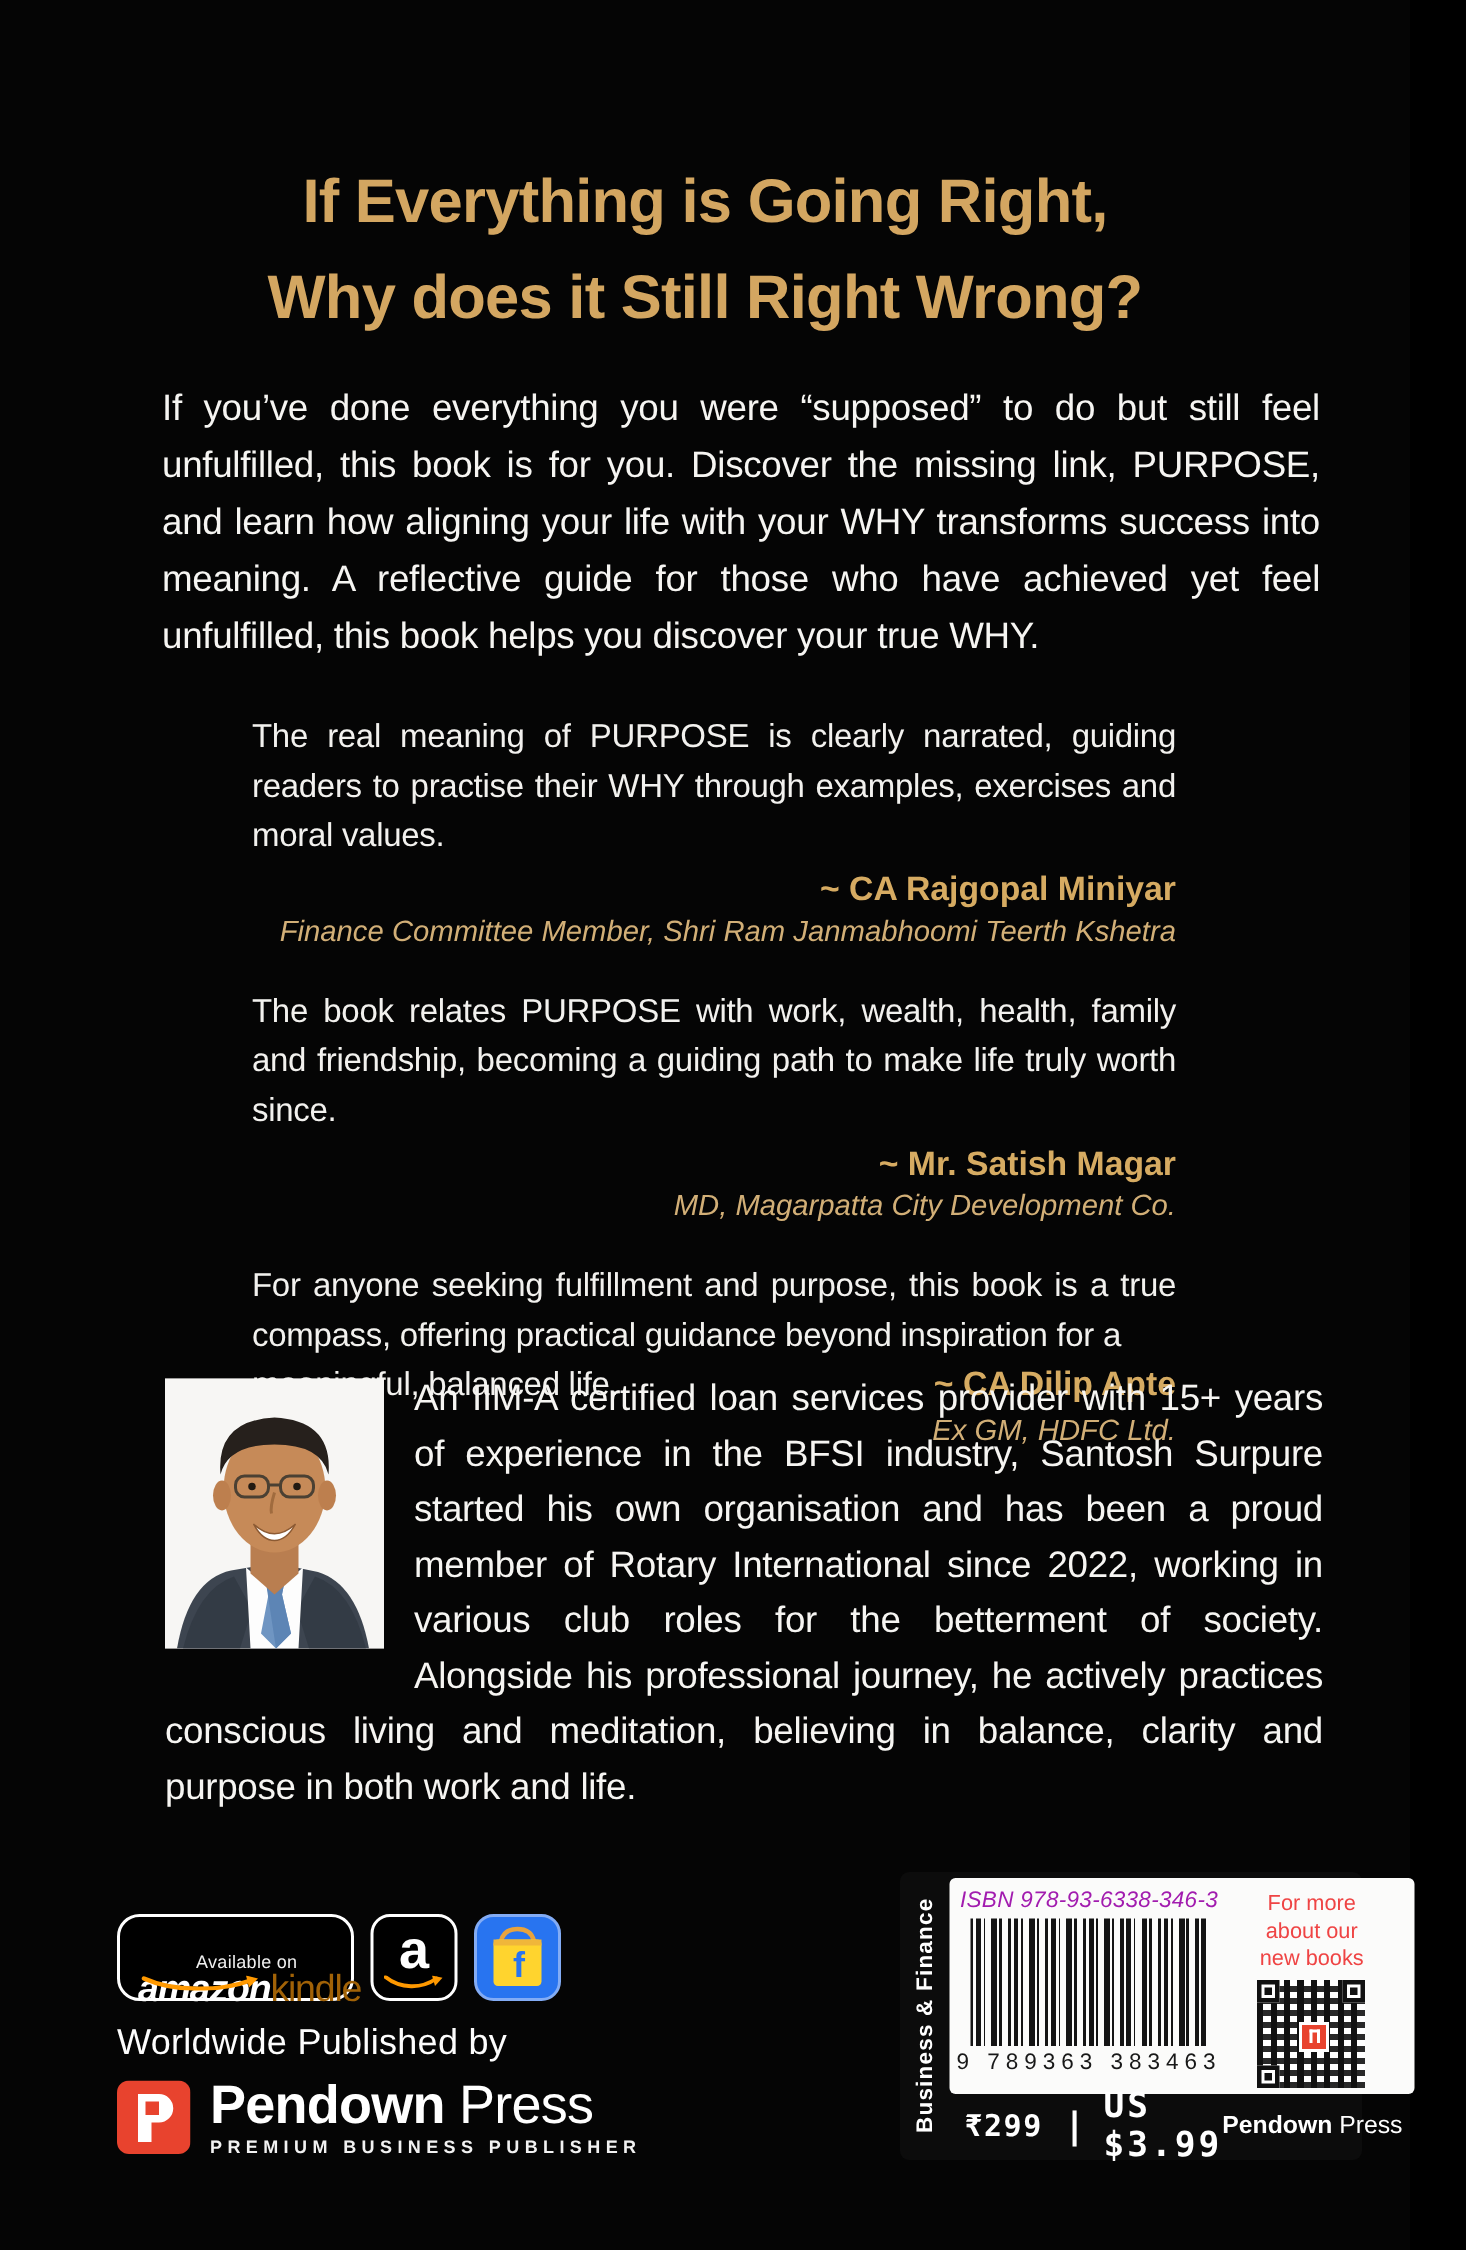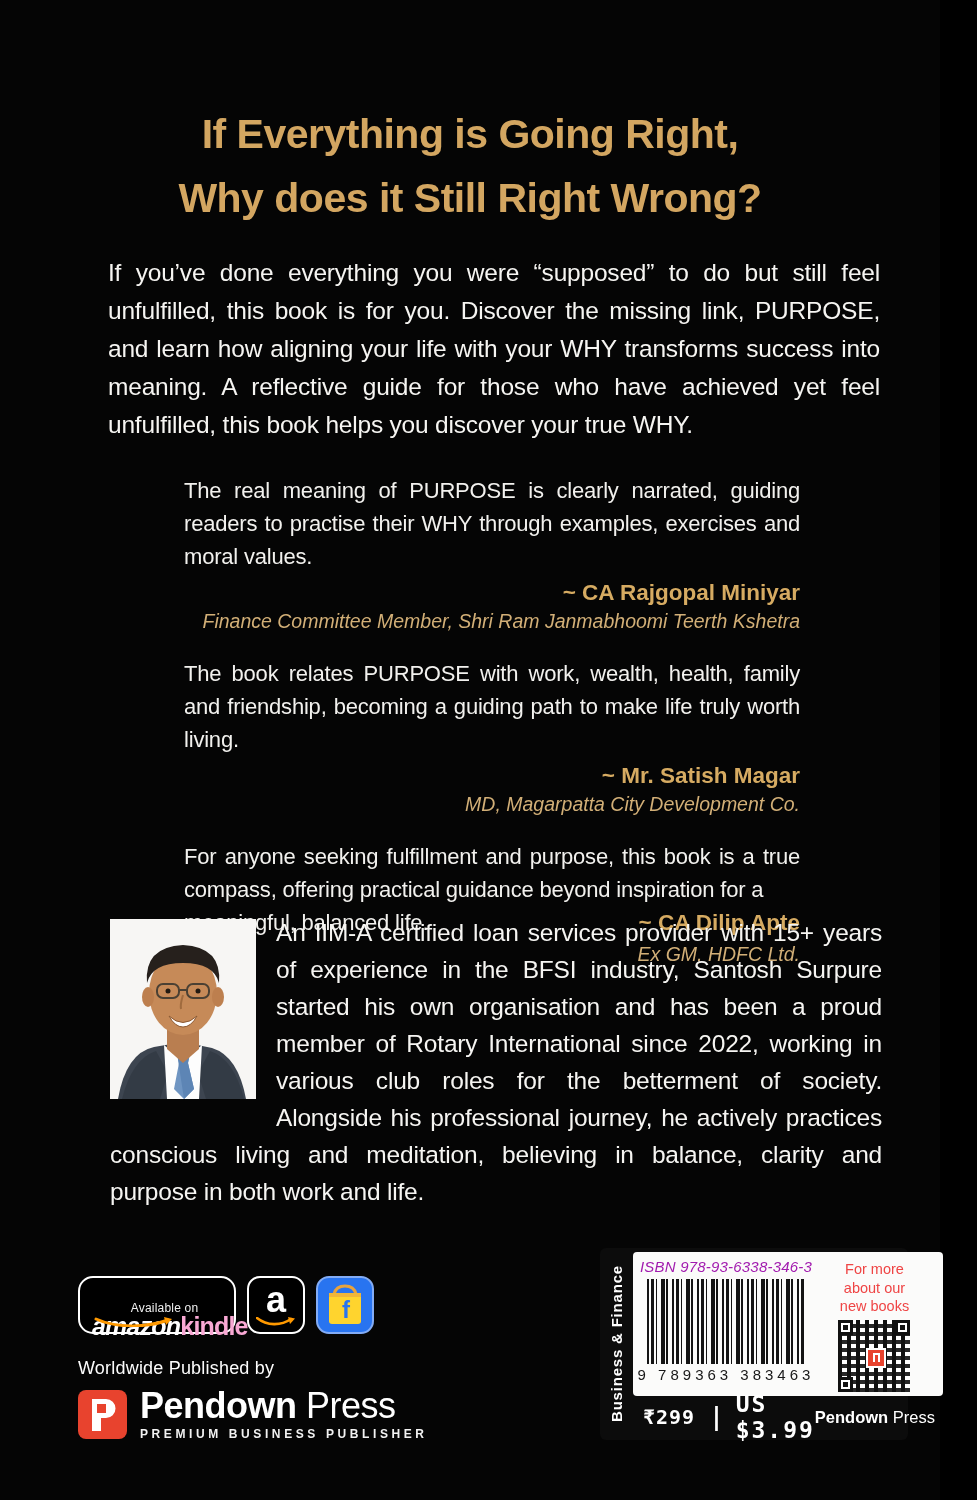--- a/index.html
+++ b/index.html
@@ -11,21 +11,21 @@
   .title{position:absolute;top:102px;left:0;right:0;text-align:center;
          font-size:41px;font-weight:bold;line-height:64px;letter-spacing:-0.5px;
          color:#d3a661;}
 
   
   .intro{position:absolute;top:254px;left:108px;width:772px;margin:0;
          font-size:24.5px;line-height:38px;letter-spacing:-0.2px;
          text-align:justify;color:#f6f5f2;}
 
   
-  .testimonials{position:absolute;top:474px;left:184px;width:616px;}
+  .testimonials{position:absolute;top:474px;left:168px;width:616px;}
   .t{margin-bottom:24px;}
   .quote{margin:0;font-size:22px;line-height:33px;letter-spacing:-0.2px;
          text-align:justify;color:#f2f1ee;}
   .attr{font-size:22.5px;font-weight:bold;color:#d6ab62;text-align:right;margin-top:7px;}
   .role{font-size:19.5px;font-style:italic;font-weight:500;color:#d2af77;
         text-align:right;margin-top:4px;}
   .lastline{display:flex;justify-content:space-between;align-items:baseline;margin-top:0;}
   .lastline .quote{flex:0 1 auto;}
   .lastline .attr{margin-top:0;}
 
@@ -38,31 +38,31 @@
 
   
   .footer-left{position:absolute;left:78px;top:1276px;}
   .badges{display:flex;gap:11px;align-items:center;}
   .kindle-badge{position:relative;width:158px;height:58px;background:#000;
                 border:2.5px solid #fff;border-radius:15px;box-sizing:border-box;
                 padding:23px 0 0 12px;text-align:center;}
   .kb-small{font-size:12px;color:#f0f0f0;letter-spacing:0.2px;margin-left:3px;}
   .kb-brand{font-size:25px;line-height:23px;letter-spacing:-0.8px;white-space:nowrap;}
   .kb-amz{color:#fff;font-weight:bold;font-style:italic;}
-  .kb-kindle{color:#f9a8d4;font-weight:bold;}
+  .kb-kindle{color:#a16207;}
   .kb-smile{position:absolute;left:14px;bottom:5px;}
   .sq-icon{position:relative;width:58px;height:58px;box-sizing:border-box;border-radius:13px;}
   .amazon-icon{background:#000;border:2.5px solid #fff;}
   .az-a{position:absolute;top:0px;left:0;right:0;text-align:center;
         color:#fff;font-weight:bold;font-size:36px;line-height:44px;}
   .az-smile{position:absolute;left:7px;bottom:6px;}
   .flipkart-icon{background:#2874f0;border:2px solid #83acf5;
                  display:flex;align-items:center;justify-content:center;}
 
-  .published-by{margin-top:24px;font-size:18px;color:#fdfdfd;letter-spacing:0.2px;}
+  .published-by{margin-top:14px;font-size:24px;color:#fdfdfd;letter-spacing:0.2px;}
   .pendown-logo{margin-top:9px;display:flex;align-items:center;gap:13px;}
   .pp-mark{width:49px;height:49px;}
   .pp-name{font-size:36px;line-height:36px;color:#fff;letter-spacing:-0.5px;}
   .pp-name .b{font-weight:bold;}
   .pp-tagline{font-size:12px;font-weight:bold;color:#f2f2f2;letter-spacing:3.6px;margin-top:3px;}
 
   
   .barcode-block{position:absolute;left:600px;top:1248px;width:308px;height:192px;
                  background:#0c0c0c;border-radius:6px;display:flex;box-sizing:border-box;}
   .cat{width:33px;display:flex;align-items:center;justify-content:center;
@@ -115,21 +115,21 @@
 
   <section class="testimonials">
 
     <div class="t">
       <p class="quote">The real meaning of PURPOSE is clearly narrated, guiding readers to practise their WHY through examples, exercises and moral values.</p>
       <div class="attr">~ CA Rajgopal Miniyar</div>
       <div class="role">Finance Committee Member, Shri Ram Janmabhoomi Teerth Kshetra</div>
     </div>
 
     <div class="t">
-      <p class="quote">The book relates PURPOSE with work, wealth, health, family and friendship, becoming a guiding path to make life truly worth living.</p>
+      <p class="quote">The book relates PURPOSE with work, wealth, health, family and friendship, becoming a guiding path to make life truly worth since.</p>
       <div class="attr">~ Mr. Satish Magar</div>
       <div class="role">MD, Magarpatta City Development Co.</div>
     </div>
 
     <div class="t">
       <p class="quote">For anyone seeking fulfillment and purpose, this book is a true compass, offering practical guidance beyond inspiration for a</p>
       <div class="lastline">
         <span class="quote">meaningful, balanced life.</span>
         <span class="attr">~ CA Dilip Apte</span>
       </div>

